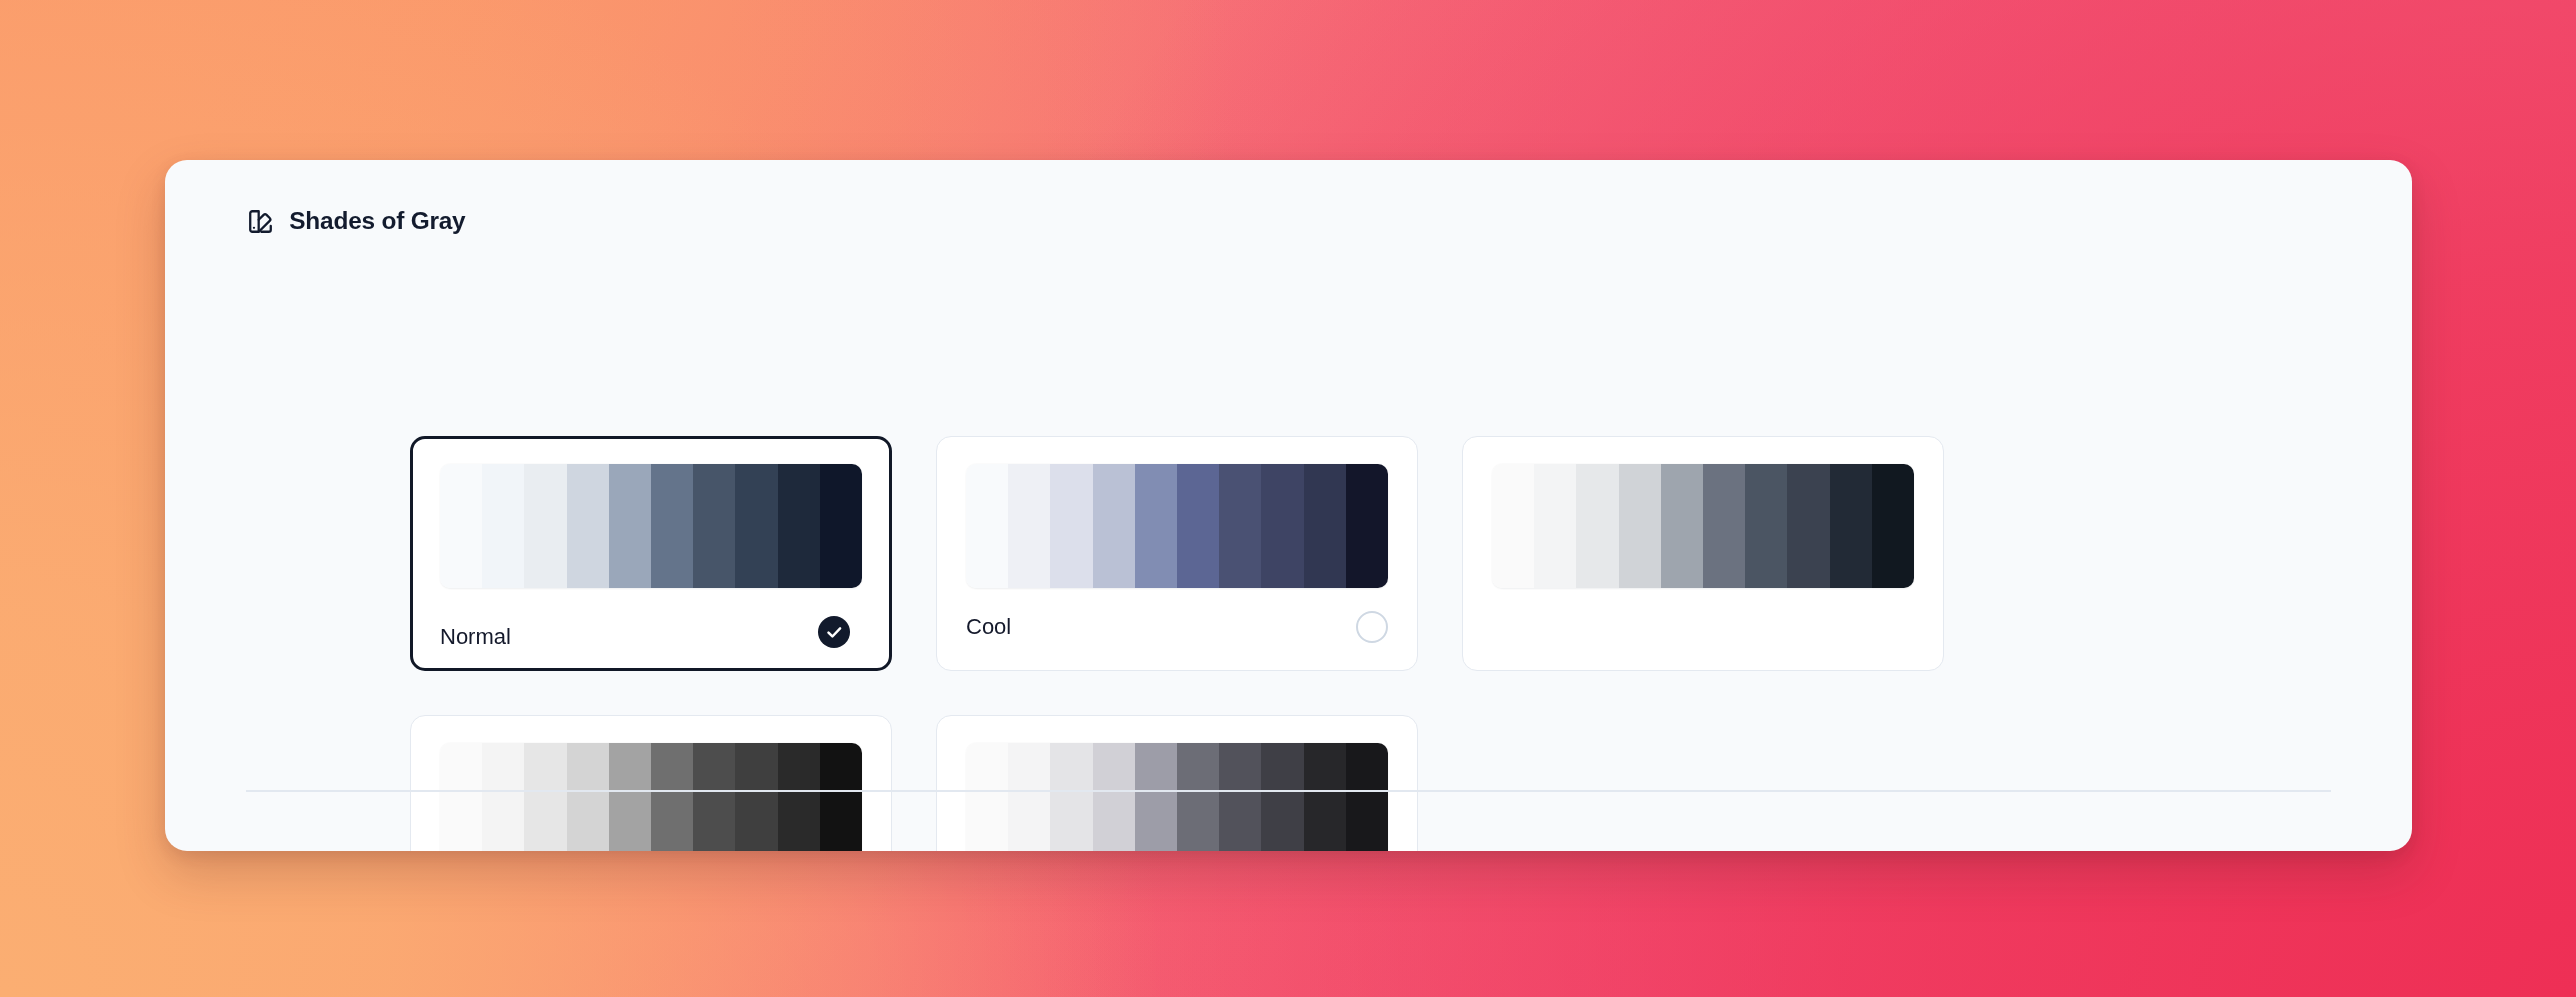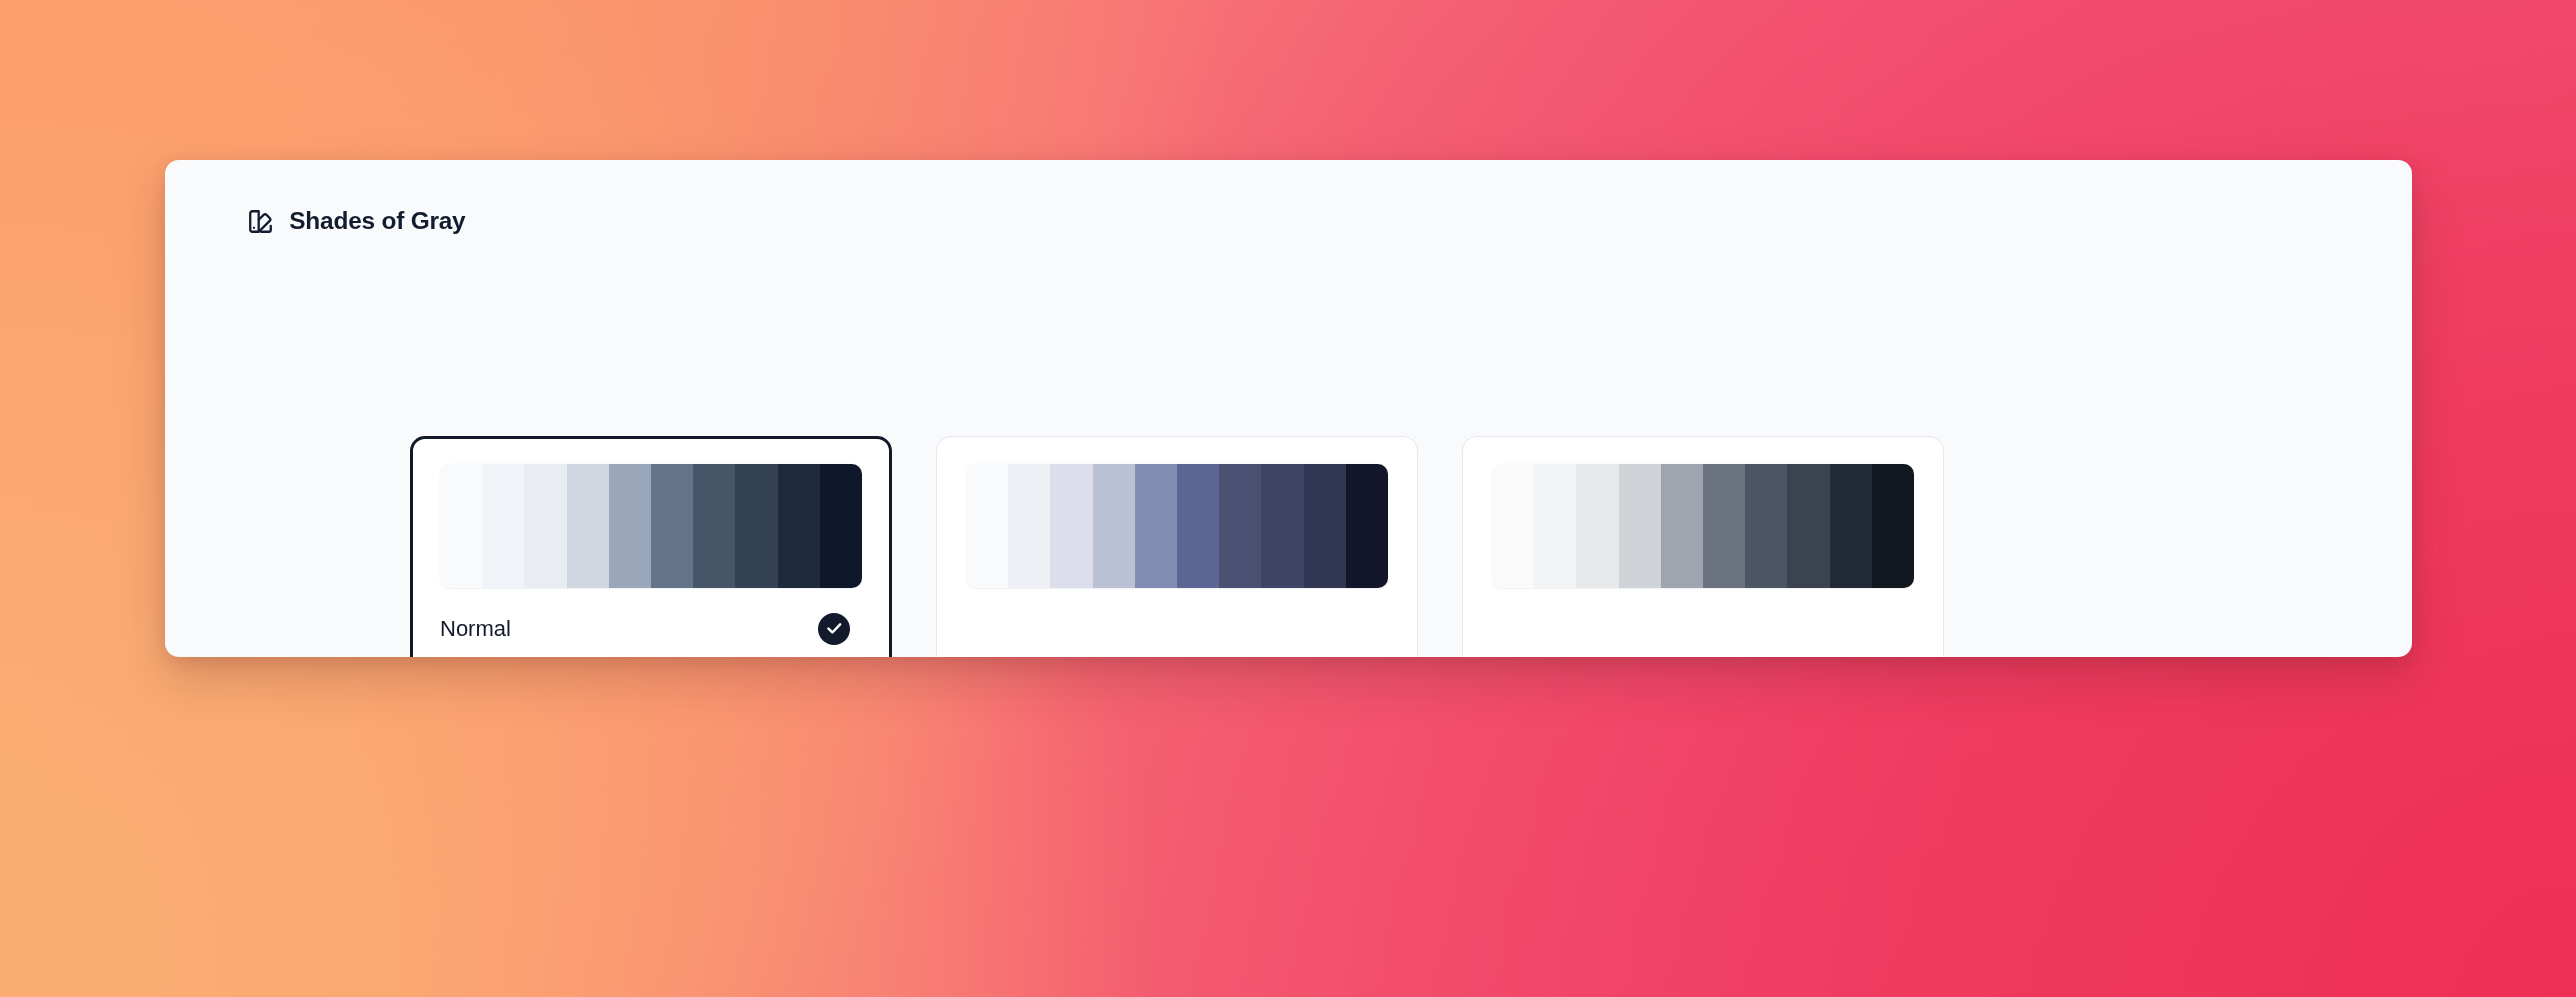--- a/index.html
+++ b/index.html
@@ -19,23 +19,23 @@
       radial-gradient(circle at 96% 4%, #f4637f 0%, rgba(244,99,127,0.55) 30%, rgba(244,99,127,0.0) 66%),
       linear-gradient(118deg, #fba46c 0%, #f76e74 46%, #f4587a 70%, #f23e62 100%);
   }
 
   
   .panel {
     position: absolute;
     left: 165px;
     top: 160px;
     width: 2247px;
-    height: 497px;
+    height: 691px;
     background: #f8fafc;
-    border-radius: 14px;
+    border-radius: 22px;
     box-shadow: 0 22px 49px rgba(90, 30, 30, 0.22), 0 5px 15px rgba(90, 30, 30, 0.12);
     overflow: hidden;
   }
 
   .panel-header {
     position: absolute;
     left: 81px;
     top: 47px;
     display: flex;
     align-items: center;
@@ -102,20 +102,21 @@
     right: 29px;
     top: 170px;
     height: 39px;
     display: flex;
     align-items: center;
     justify-content: space-between;
   }
   .swatch-card.selected .card-foot {
     left: 27px;
     right: 39px;
+    align-items: flex-end;
   }
   .card-label {
     font-size: 22px;
     color: #14192b;
     line-height: 1;
   }
 
   .radio {
     width: 32px;
     height: 32px;
@@ -194,20 +195,24 @@
           <div class="step" title="#eef0f5" style="background: rgb(238, 240, 245);"></div>
           <div class="step" title="#dcdfeb" style="background: rgb(220, 223, 235);"></div>
           <div class="step" title="#bac1d5" style="background: rgb(186, 193, 213);"></div>
           <div class="step" title="#818db3" style="background: rgb(129, 141, 179);"></div>
           <div class="step" title="#5c6694" style="background: rgb(92, 102, 148);"></div>
           <div class="step" title="#4a5173" style="background: rgb(74, 81, 115);"></div>
           <div class="step" title="#3e4464" style="background: rgb(62, 68, 100);"></div>
           <div class="step" title="#313752" style="background: rgb(49, 55, 82);"></div>
           <div class="step" title="#13162a" style="background: rgb(19, 22, 42);"></div>
         </div>
+        <div class="card-foot">
+          <span class="card-label">Cool</span>
+          <span class="radio"></span>
+        </div>
       </div>
       <div class="swatch-card">
         <div class="ramp">
           <div class="step" title="#fafafa" style="background: rgb(250, 250, 250);"></div>
           <div class="step" title="#f3f4f5" style="background: rgb(243, 244, 245);"></div>
           <div class="step" title="#e6e8ea" style="background: rgb(230, 232, 234);"></div>
           <div class="step" title="#d0d3d7" style="background: rgb(208, 211, 215);"></div>
           <div class="step" title="#9ea5ae" style="background: rgb(158, 165, 174);"></div>
           <div class="step" title="#6b7280" style="background: rgb(107, 114, 128);"></div>
           <div class="step" title="#4b5563" style="background: rgb(75, 85, 99);"></div>

